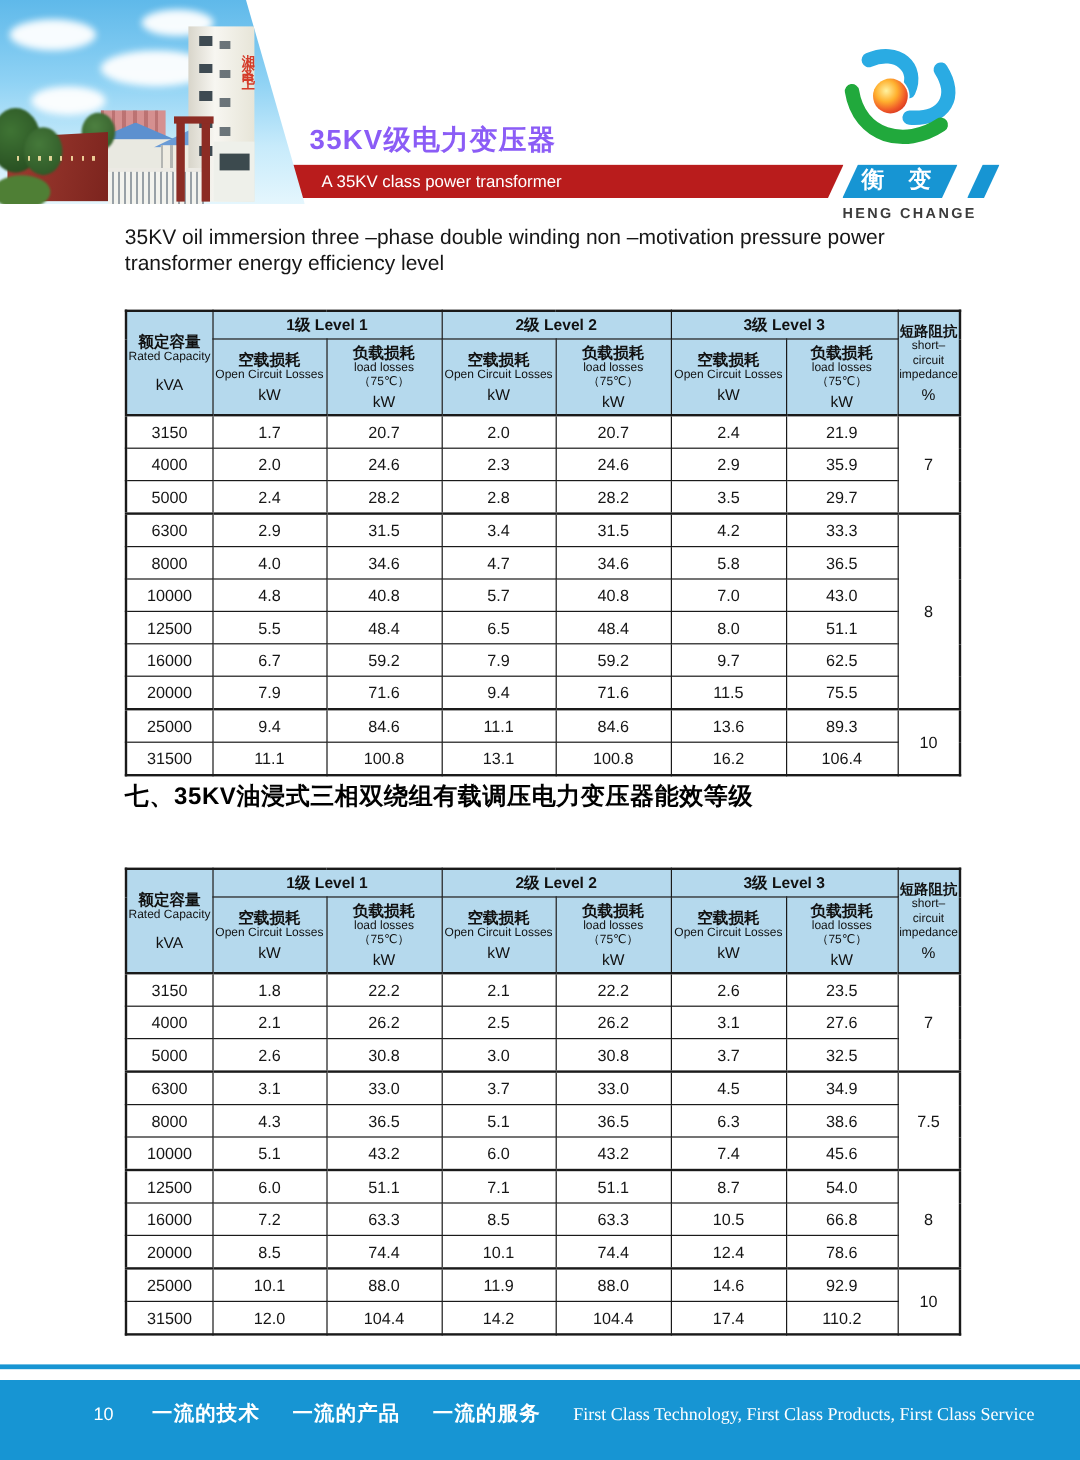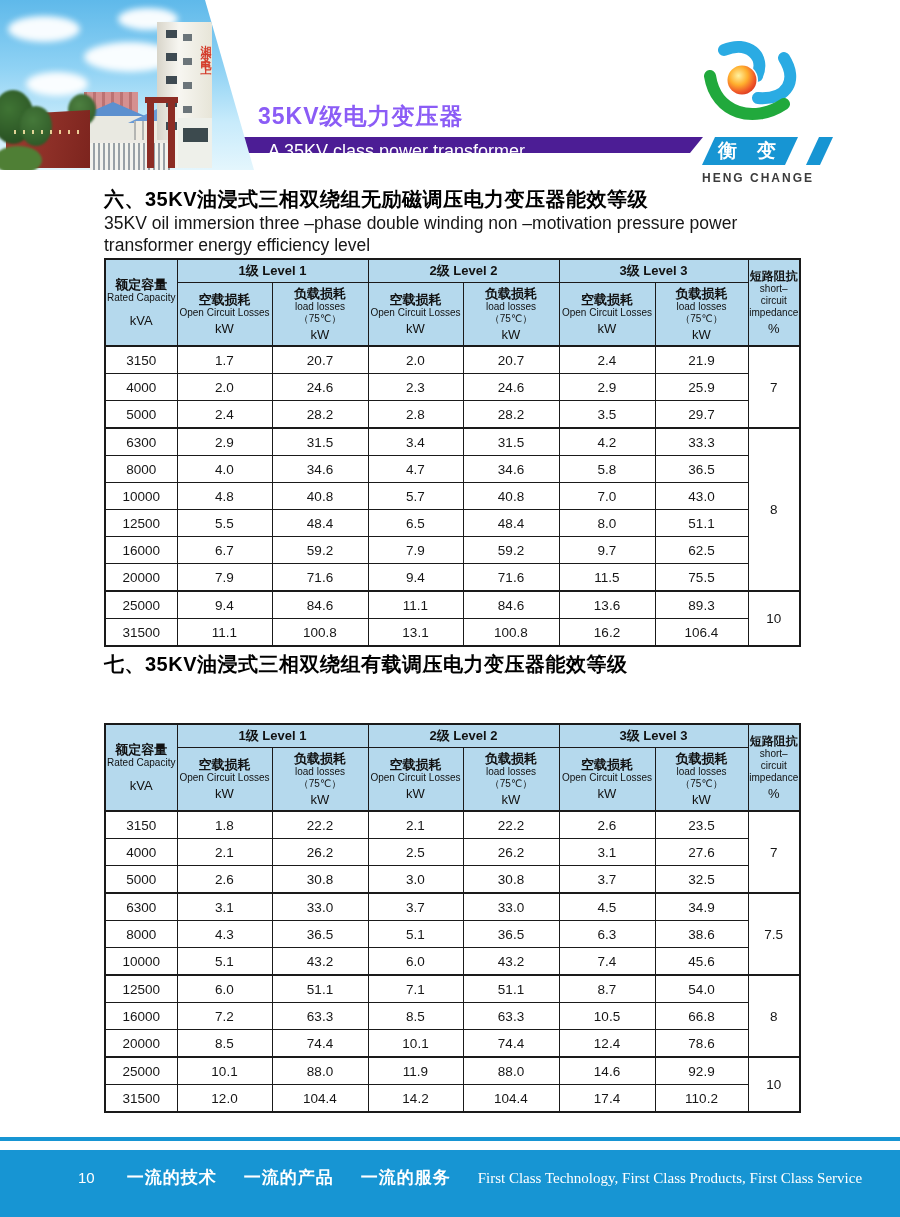--- a/index.html
+++ b/index.html
@@ -45,23 +45,23 @@
          background:repeating-linear-gradient(90deg,#f3f3ee 0 3px,#99a1a7 3px 5px);}
   .gp1{left:147px;top:100px;width:7px;height:68px;background:#8c2c24;z-index:5;}
   .gp2{left:168px;top:98px;width:7px;height:70px;background:#8c2c24;z-index:5;}
   .gbeam{left:145px;top:97px;width:33px;height:6px;background:#8c2c24;z-index:5;}
   .booth{left:178px;top:118px;width:34px;height:50px;background:#eef0ea;z-index:5;}
   .booth-win{left:183px;top:128px;width:25px;height:14px;background:#3c4a4e;z-index:6;}
   .grass{left:-6px;top:146px;width:48px;height:28px;background:#4f7f35;border-radius:50%;z-index:6;filter:blur(1px);}
 
   
   .doc-title{position:absolute;left:258px;top:101px;font-size:23px;font-weight:bold;letter-spacing:1px;color:#8b5cf6;z-index:3;}
-  .blue-bar{position:absolute;left:240px;top:137px;width:463px;height:16px;background:#4c1d95;z-index:1;
+  .blue-bar{position:absolute;left:240px;top:137px;width:463px;height:28px;background:#b91c1c;z-index:1;
             clip-path:polygon(0 0,100% 0,calc(100% - 13px) 100%,0 100%);
-            color:#fff;font-size:18px;line-height:28px;padding-left:0;}
+            color:#fff;font-size:14px;line-height:28px;padding-left:0;}
   .blue-bar span{margin-left:28px;}
   .badge{position:absolute;left:702px;top:137px;width:96px;height:28px;background:#1795d3;z-index:3;
          clip-path:polygon(13px 0,100% 0,calc(100% - 13px) 100%,0 100%);
          color:#fff;font-size:19px;font-weight:bold;line-height:27px;text-align:center;letter-spacing:20px;padding-left:14px;box-sizing:border-box;}
   .sliver{position:absolute;left:806px;top:137px;width:27px;height:28px;background:#1795d3;z-index:3;
           clip-path:polygon(13px 0,100% 0,calc(100% - 13px) 100%,0 100%);}
   .brand-en{position:absolute;left:702px;top:171px;font-size:12px;font-weight:600;letter-spacing:2px;color:#3b3b3b;z-index:3;}
   .logo{position:absolute;left:696px;top:38px;width:106px;height:98px;z-index:3;}
 
   
@@ -151,21 +151,20 @@
       <path d="M14 38 C20 76 58 86 88 66" fill="none" stroke="#21a93c" stroke-width="12" stroke-linecap="round"></path>
       <circle cx="46" cy="42" r="16" fill="#ffffff"></circle>
       <circle cx="46" cy="42" r="14.5" fill="url(#ball)"></circle>
     </svg>
   </div>
   <div class="badge">衡变</div>
   <div class="sliver"></div>
   <div class="brand-en">HENG CHANGE</div>
 
   <div class="sec" id="sec1">
-    <div class="sec-cn">六、35KV油浸式三相双绕组无励磁调压电力变压器能效等级</div>
     <div class="sec-en">
       <div>35KV oil immersion three –phase double winding non –motivation pressure power</div>
       <div>transformer energy efficiency level</div>
     </div>
   </div>
   <table class="eff-table" id="table1">
       <colgroup>
         <col style="width: 72px;">
         <col style="width: 95px;">
         <col style="width: 96px;">
@@ -239,21 +238,21 @@
           <td class="val">21.9</td>
           <td class="impv" rowspan="3">7</td>
         </tr>
         <tr>
           <td class="kva">4000</td>
           <td class="val">2.0</td>
           <td class="val">24.6</td>
           <td class="val">2.3</td>
           <td class="val">24.6</td>
           <td class="val">2.9</td>
-          <td class="val">25.9</td>
+          <td class="val">35.9</td>
         </tr>
         <tr>
           <td class="kva">5000</td>
           <td class="val">2.4</td>
           <td class="val">28.2</td>
           <td class="val">2.8</td>
           <td class="val">28.2</td>
           <td class="val">3.5</td>
           <td class="val">29.7</td>
         </tr>

